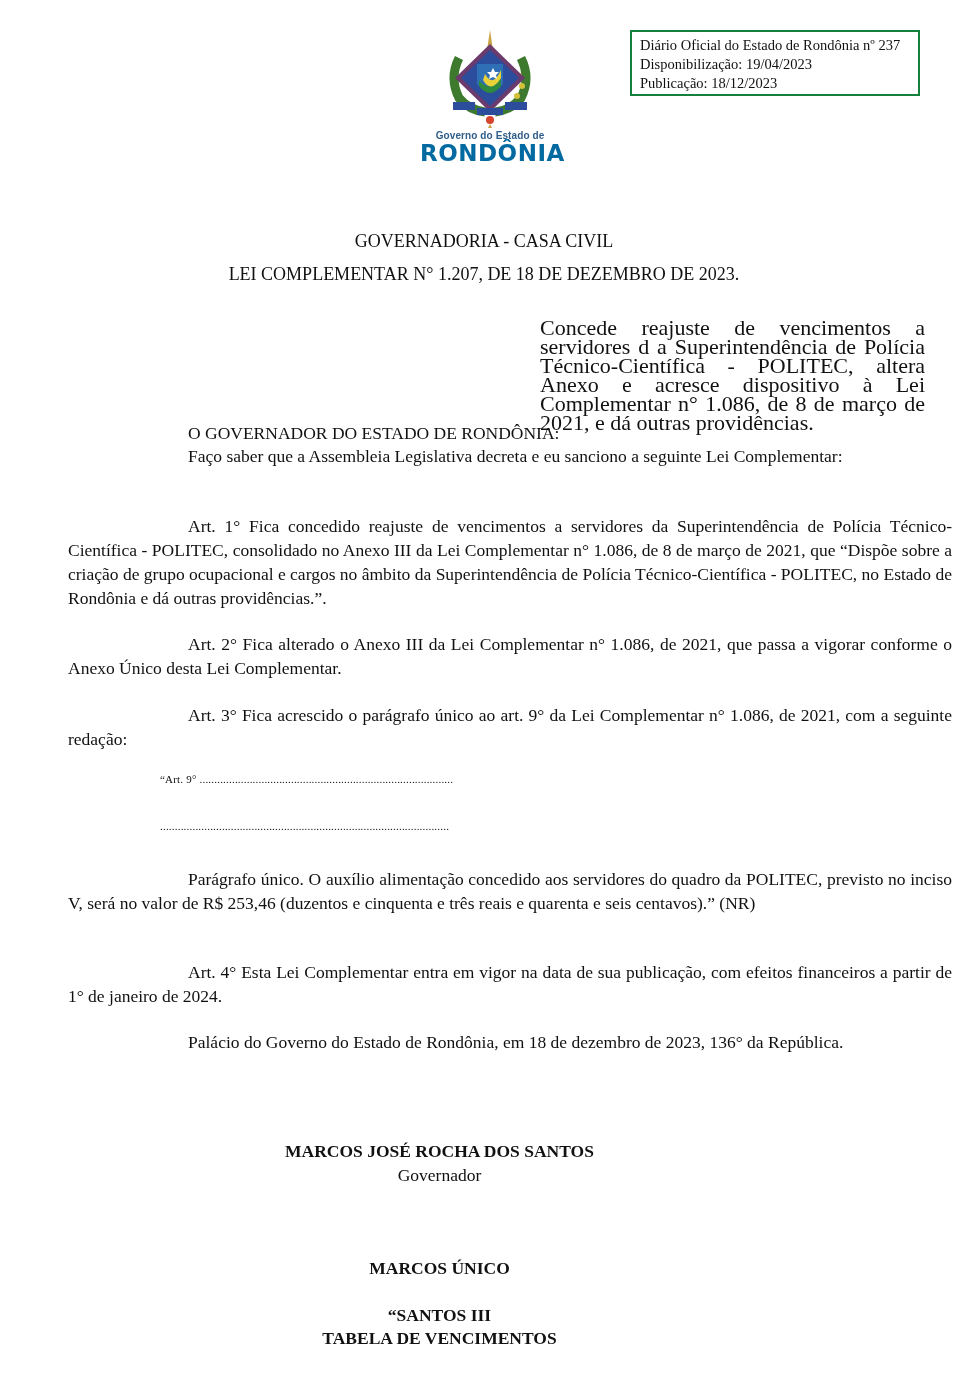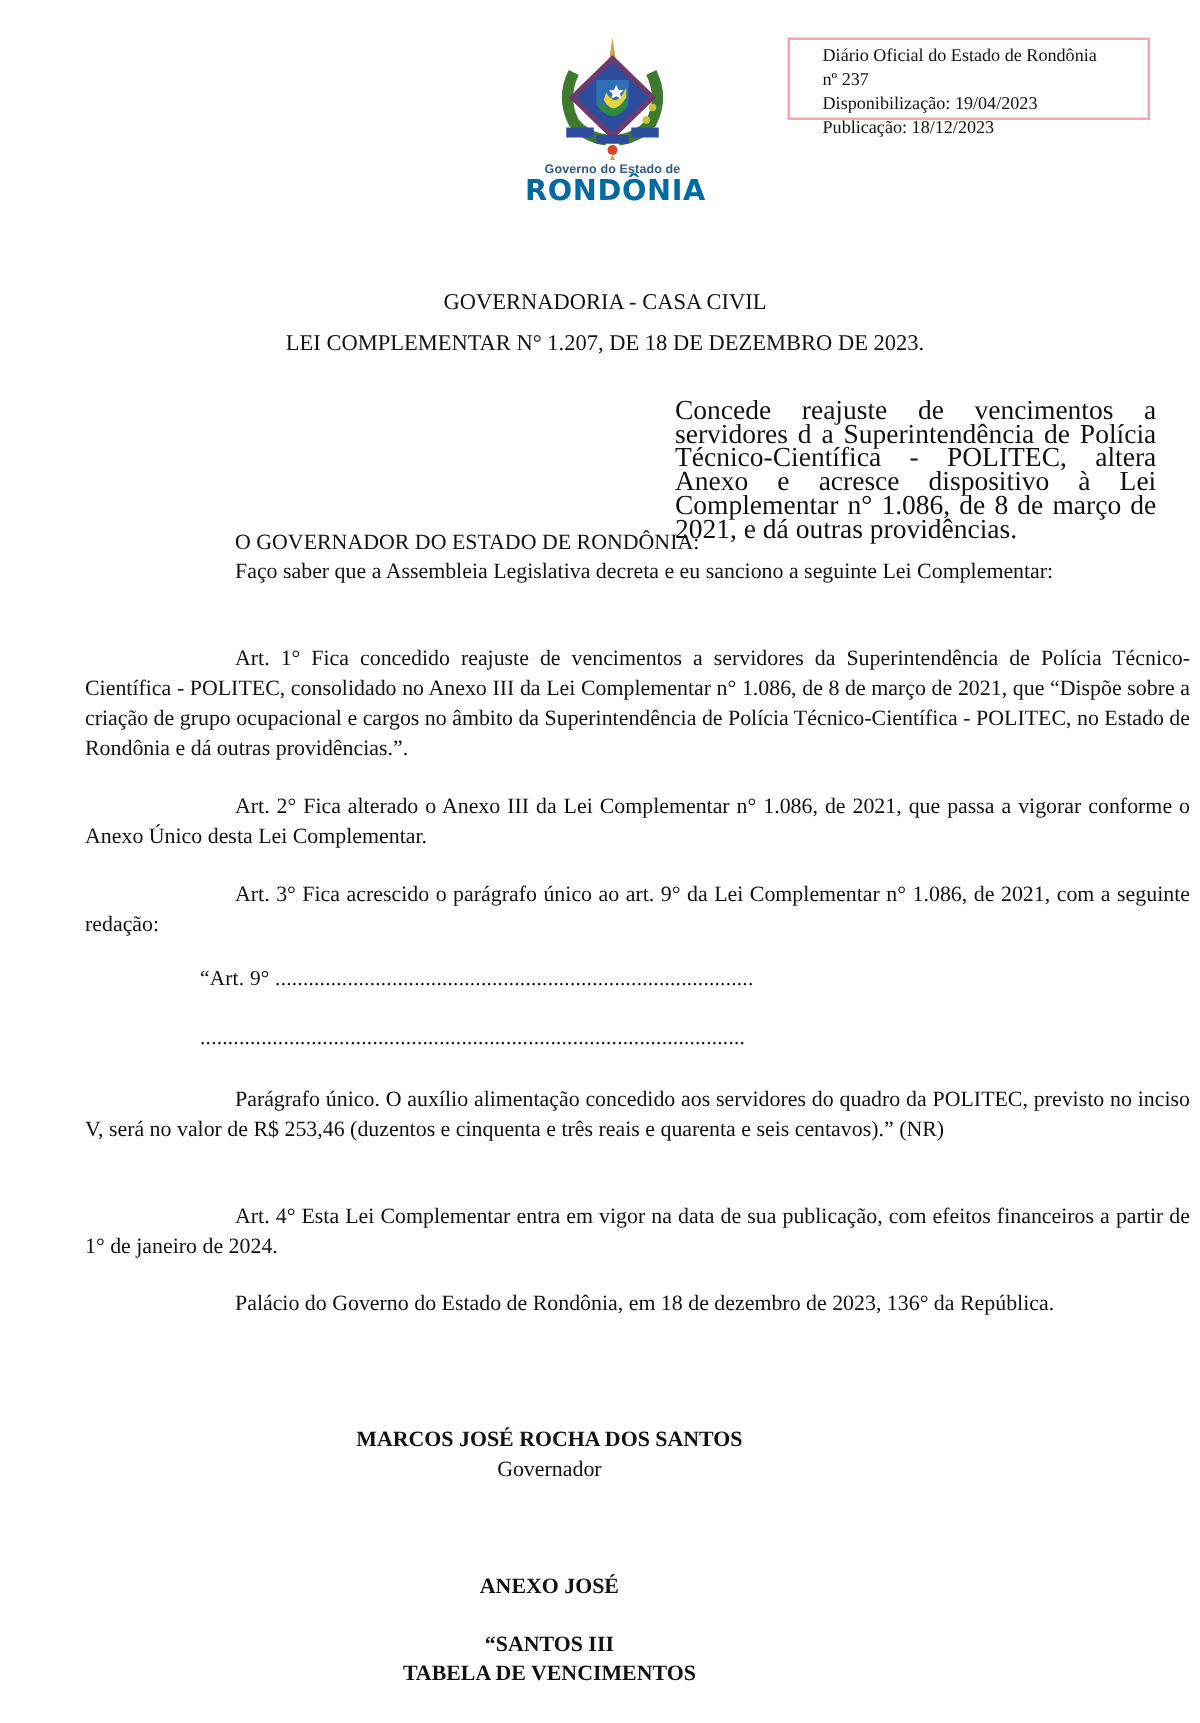--- a/index.html
+++ b/index.html
@@ -8,37 +8,37 @@
       font-family: "Liberation Serif", "DejaVu Serif", serif;
       color: #111111;
     }
     .logo { position: absolute; left: 420px; top: 28px; width: 140px; height: 160px; text-align: center; }
     .logo svg { display: block; margin: 0 auto; }
     .logo .gov-small { font-family: "Liberation Sans", "DejaVu Sans", sans-serif; font-size: 10px; color: #2f5d8a; font-weight: bold; margin-top: 2px; letter-spacing: 0.1px; }
     .logo .gov-big { font-family: "DejaVu Sans", "Liberation Sans", sans-serif; font-size: 23px; color: #0369a1; font-weight: bold; letter-spacing: 0.5px; line-height: 24px; }
 
     .doe-box {
       position: absolute; left: 630px; top: 30px; width: 290px; height: 66px;
-      border: 2px solid #fca5a5; box-sizing: border-box; padding: 4px 26px;
+      border: 2px solid #15803d; box-sizing: border-box; padding: 4px 8px;
       font-size: 14.5px; line-height: 19px;
     }
 
     .heading { position: absolute; left: 4px; width: 960px; text-align: center; font-size: 18px; }
     .summary {
       position: absolute; left: 540px; top: 306px; width: 385px;
       font-size: 22px; line-height: 19px; text-align: justify; margin-top: 12px;
     }
     .para {
       position: absolute; left: 40px; width: 884px;
       font-size: 17.5px; line-height: 24px; text-align: justify;
     }
     .indent { text-indent: 120px; margin-left: 28px; }
     .center { position: absolute; left: 0; width: 879px; text-align: center; font-size: 17.5px; }
     .bold { font-weight: bold; }
-    .dots { position: absolute; left: 160px; font-size: 17px; letter-spacing: 0.2px; }
+    .dots { position: absolute; left: 160px; font-size: 11px; letter-spacing: 0.2px; }
   </style>
 </head>
 <body>
 
 <div class="logo">
   <svg width="90" height="100" viewBox="0 0 90 100">
 
     <path d="M14 30 Q4 50 14 70 Q24 82 40 84" fill="none" stroke="#3d7a2e" stroke-width="9"></path>
     <path d="M76 30 Q86 50 76 70 Q66 82 50 84" fill="none" stroke="#3d7a2e" stroke-width="9"></path>
     <circle cx="74" cy="48" r="3" fill="#d4c13a"></circle>
@@ -88,15 +88,15 @@
 <div class="dots" style="top:820px;">..................................................................................................</div>
 <div class="para indent" style="top:867px;">Parágrafo único. O auxílio alimentação concedido aos servidores do quadro da POLITEC, previsto no inciso V, será no valor de R$ 253,46 (duzentos e cinquenta e três reais e quarenta e seis centavos).” (NR)</div>
 
 <div class="para indent" style="top:960px;">Art. 4°  Esta Lei Complementar entra em vigor na data de sua publicação, com efeitos financeiros a partir de 1° de janeiro de 2024.</div>
 
 <div class="para indent" style="top:1030px;">Palácio do Governo do Estado de Rondônia, em 18 de dezembro de 2023, 136° da República.</div>
 
 <div class="center bold" style="top:1141px;">MARCOS JOSÉ ROCHA DOS SANTOS</div>
 <div class="center" style="top:1165px;">Governador</div>
 
-<div class="center bold" style="top:1258px;">ANEXO JOSÉ</div>
+<div class="center bold" style="top:1258px;">MARCOS ÚNICO</div>
 <div class="center bold" style="top:1305px;">“SANTOS III</div>
 <div class="center bold" style="top:1328px;">TABELA DE VENCIMENTOS</div>
 
 </body></html>

